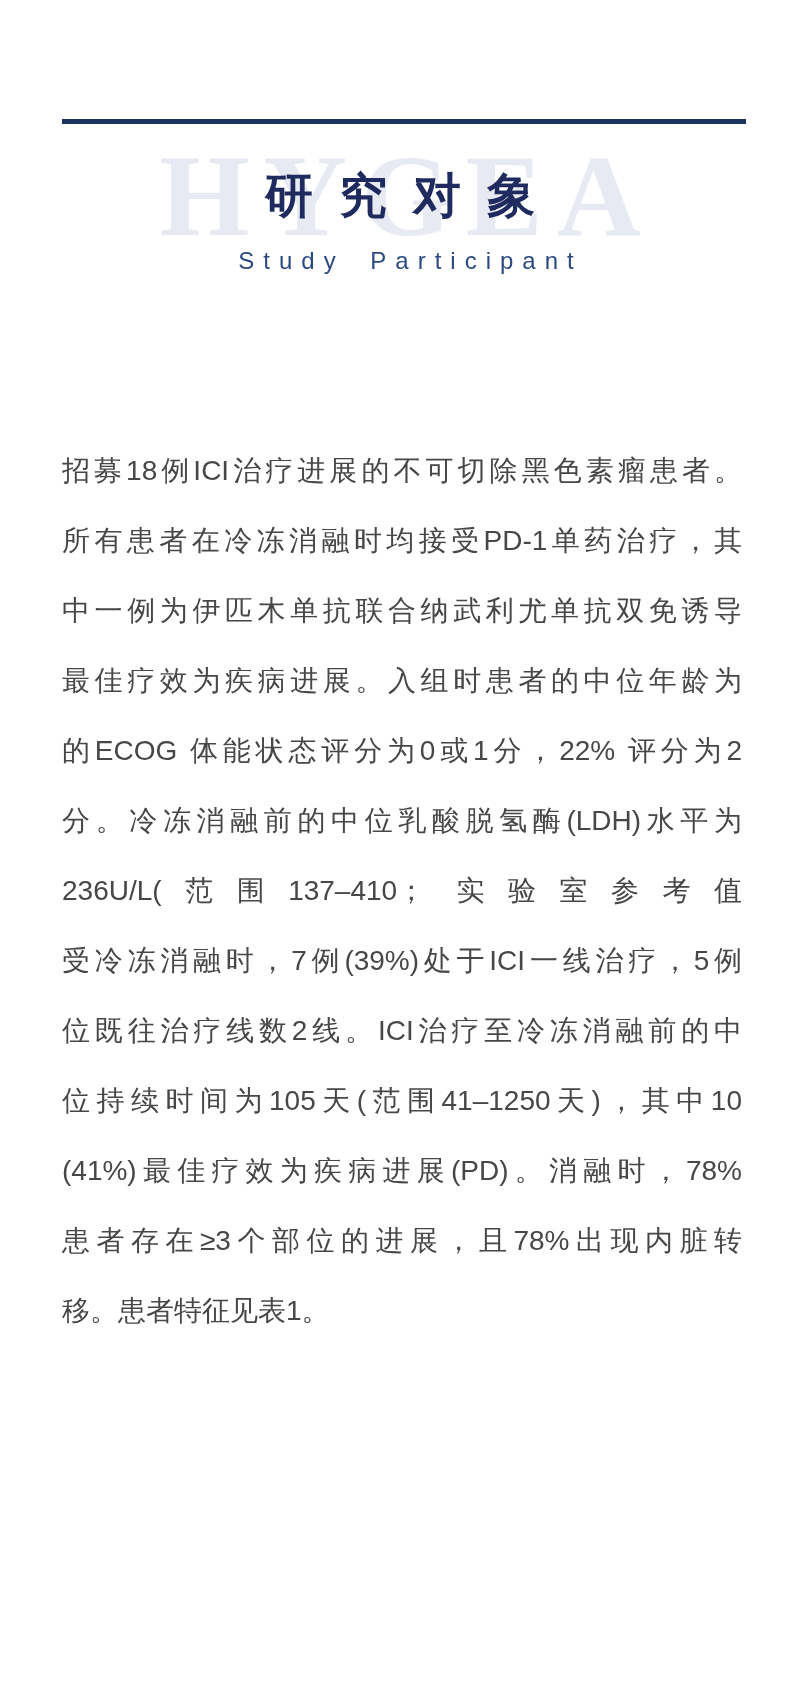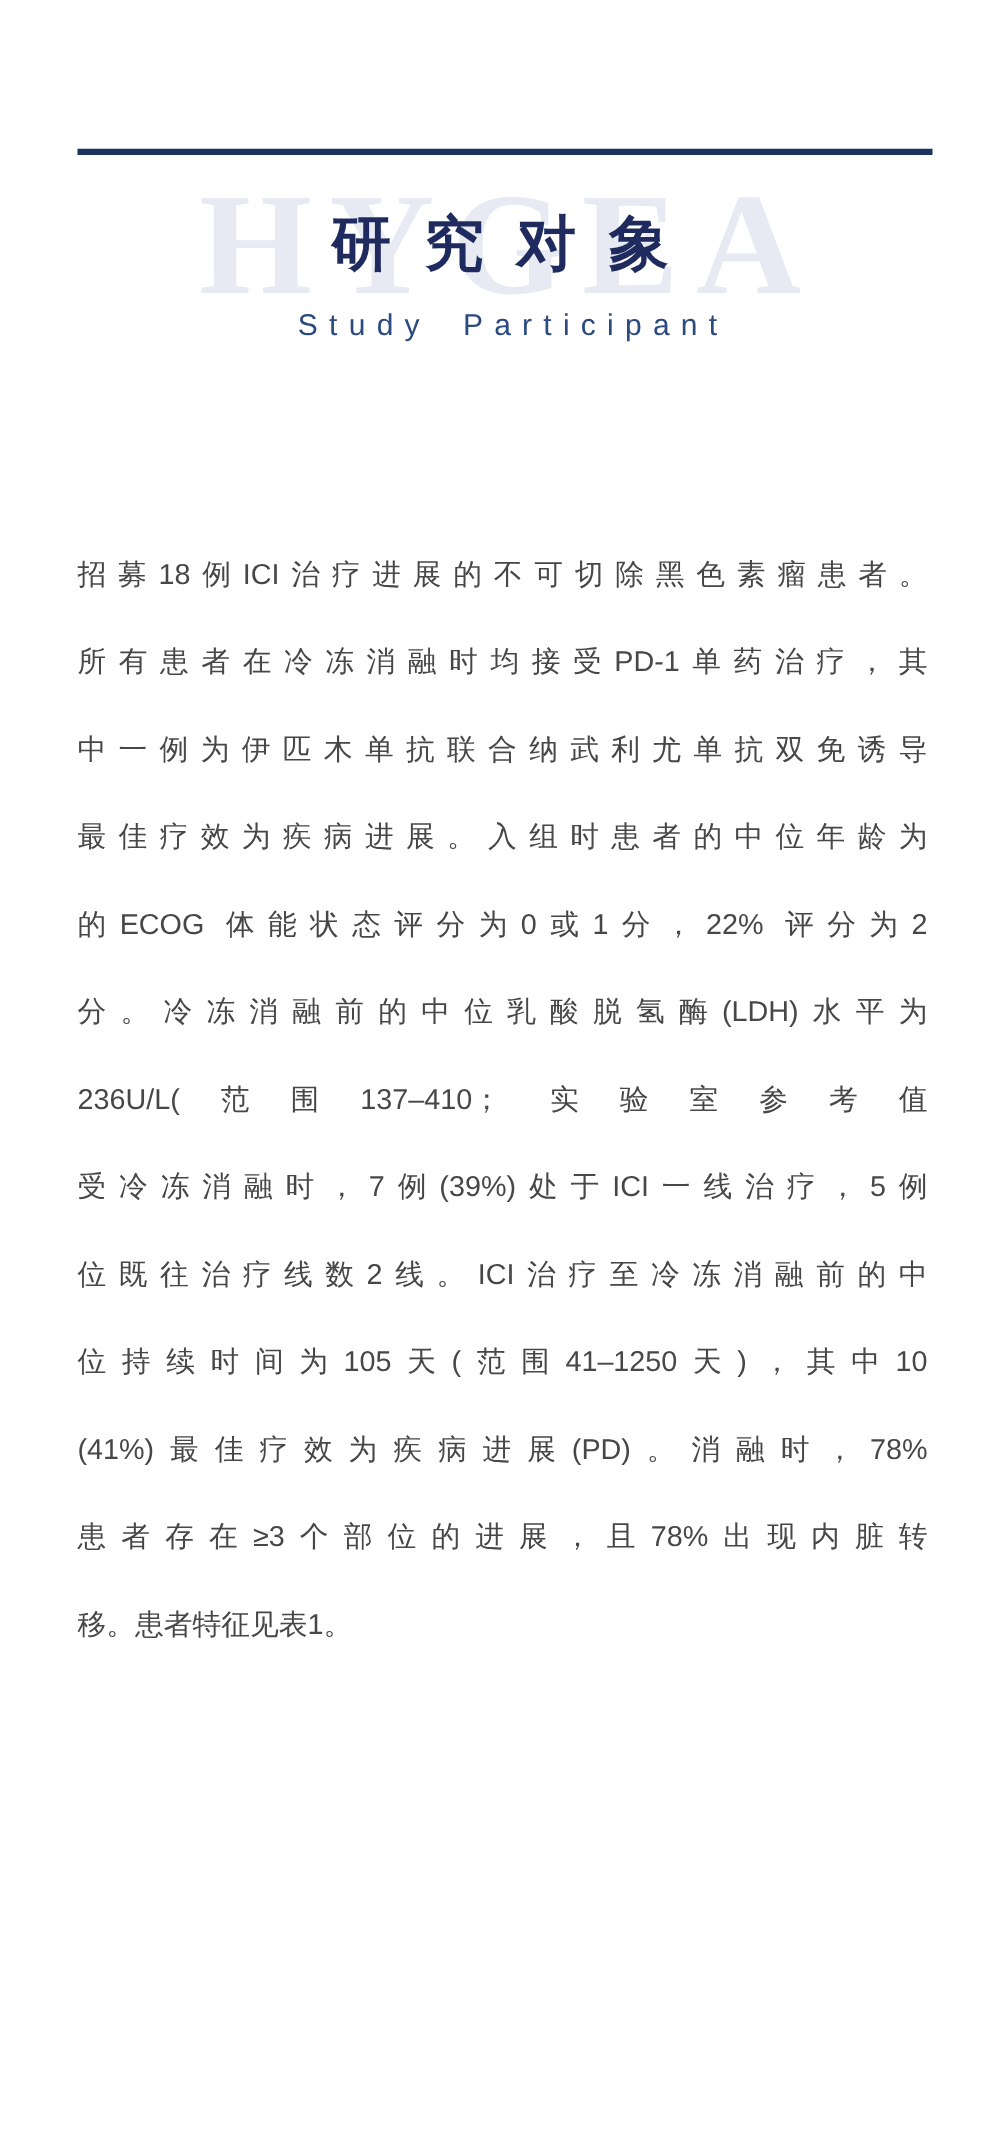--- a/index.html
+++ b/index.html
@@ -74,24 +74,24 @@
     line-height: 1.1;
     letter-spacing: 9px;
     word-spacing: 10px;
     text-indent: 9px;
     color: var(--c-subtitle);
     padding-left: 12px;
   }
   .body-text {
     position: absolute;
     left: 62px;
-    top: 424px;
+    top: 436px;
     width: 680px;
     color: var(--c-body_text);
-    font-size: 23px;
+    font-size: 28px;
     font-weight: normal;
   }
   .body-text .line {
     height: 70px;
     line-height: 70px;
     white-space: nowrap;
     text-align: justify;
     text-align-last: justify;
     text-justify: inter-character;
   }

